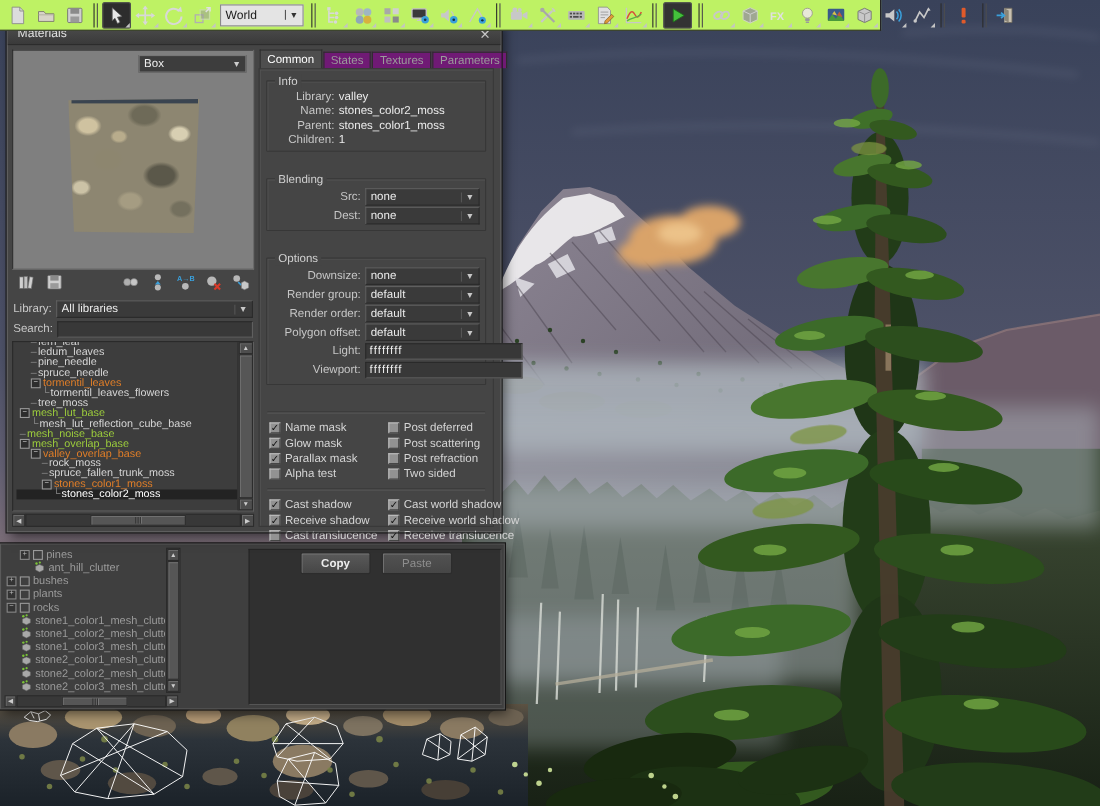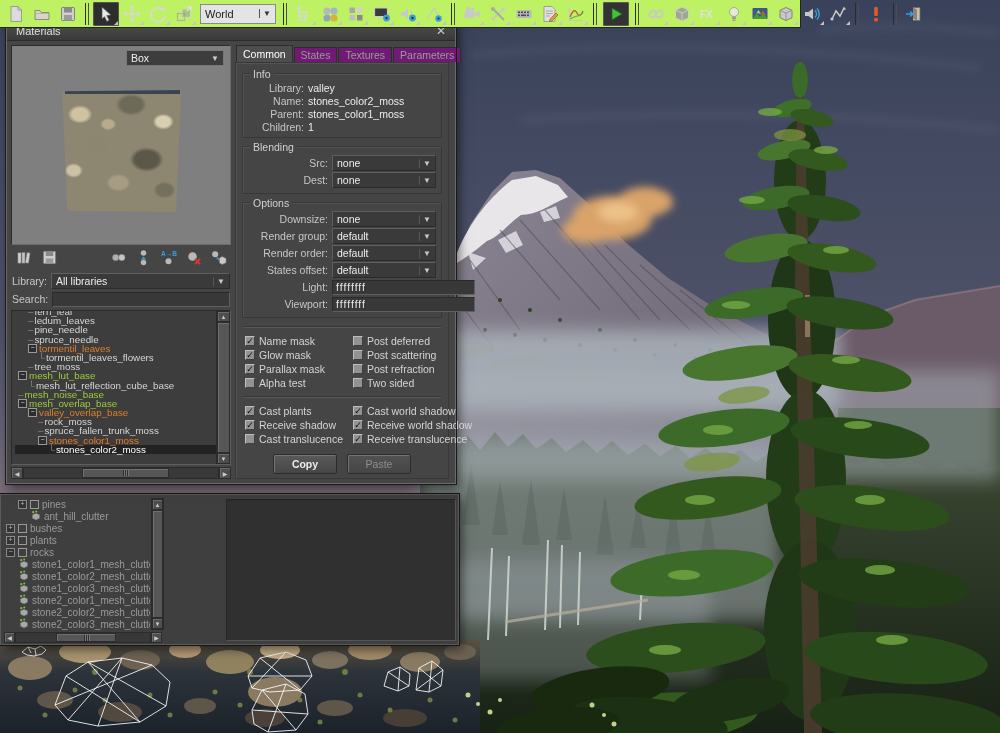--- a/index.html
+++ b/index.html
@@ -101,21 +101,21 @@
   .grip{width:1px;height:6px;background:#2e2e2e;box-shadow:1px 0 0 #777}
 
   
   .tabs{display:flex;align-items:flex-end;height:17px;padding-left:1px;flex:none}
   .tab{height:14px;padding:0 6px;font-size:10.5px;color:#9b9b9b;background:#701a75;
        border:1px solid #2d2d2d;border-bottom:none;display:flex;align-items:center;margin-right:1px}
   .tab.active{background:#4e4e4e;color:#fff;height:16px;position:relative;z-index:2}
   .tabpage{flex:1;border:1px solid #383838;box-shadow:inset 1px 1px 0 rgba(255,255,255,.08);
        padding:6px 5px 4px;display:flex;flex-direction:column;min-height:0}
   .group{border:1px solid #373737;box-shadow:inset 1px 1px 0 rgba(255,255,255,.08);position:relative;
-       padding:7px 5px 4px;margin:4px 1px 4px;border-radius:1px}
+       padding:7px 5px 4px;margin:4px 1px 20px;border-radius:1px}
   .group-legend{position:absolute;top:-6px;left:7px;background:#454545;padding:0 3px;font-size:10.5px;color:#d0d0d0}
   .info-row{display:flex;height:13px;font-size:10.5px;align-items:center}
   .info-label{width:56px;text-align:right;margin-right:4px;color:#c6c6c6;flex:none}
   .info-value{color:#ececec;white-space:nowrap}
   .opt-row{display:flex;align-items:center;height:16px;font-size:10.5px;color:#c6c6c6;margin:1px 0}
   .opt-label{width:80px;text-align:right;margin-right:4px;flex:none}
   .mono{font-family:"DejaVu Sans Mono",monospace;letter-spacing:1px}
   .flags{display:grid;grid-template-columns:104px 1fr;gap:2px 4px;padding:3px 4px}
   .flag{display:flex;align-items:center;font-size:10.5px;color:#d4d4d4;height:12px;white-space:nowrap}
   .cb{width:10px;height:10px;background:#929292;border:1px solid #3f3f3f;border-top-color:#bdbdbd;
@@ -907,21 +907,21 @@
                 </div>
               </div>
               <div class="opt-row">
                 <span class="opt-label">Render order:</span>
                 <div class="dropdown">
                   <span class="val">default</span>
                   <span class="dd-tri">▼</span>
                 </div>
               </div>
               <div class="opt-row">
-                <span class="opt-label">States offset:</span>
+                <span class="opt-label">Polygon offset:</span>
                 <div class="dropdown">
                   <span class="val">default</span>
                   <span class="dd-tri">▼</span>
                 </div>
               </div>
               <div class="opt-row">
                 <span class="opt-label">Light:</span>
                 <input class="textfield mono" value="ffffffff" style="">
               </div>
               <div class="opt-row">
@@ -962,21 +962,21 @@
             </div>
             <div class="flag">
               <span class="cb"></span>
               <span>Two sided</span>
             </div>
           </div>
         <div class="sep-line"></div>
         <div class="flags" id="flags-shadow">
             <div class="flag">
               <span class="cb">✓</span>
-              <span>Cast plants</span>
+              <span>Cast shadow</span>
             </div>
             <div class="flag">
               <span class="cb">✓</span>
               <span>Cast world shadow</span>
             </div>
             <div class="flag">
               <span class="cb">✓</span>
               <span>Receive shadow</span>
             </div>
             <div class="flag">

